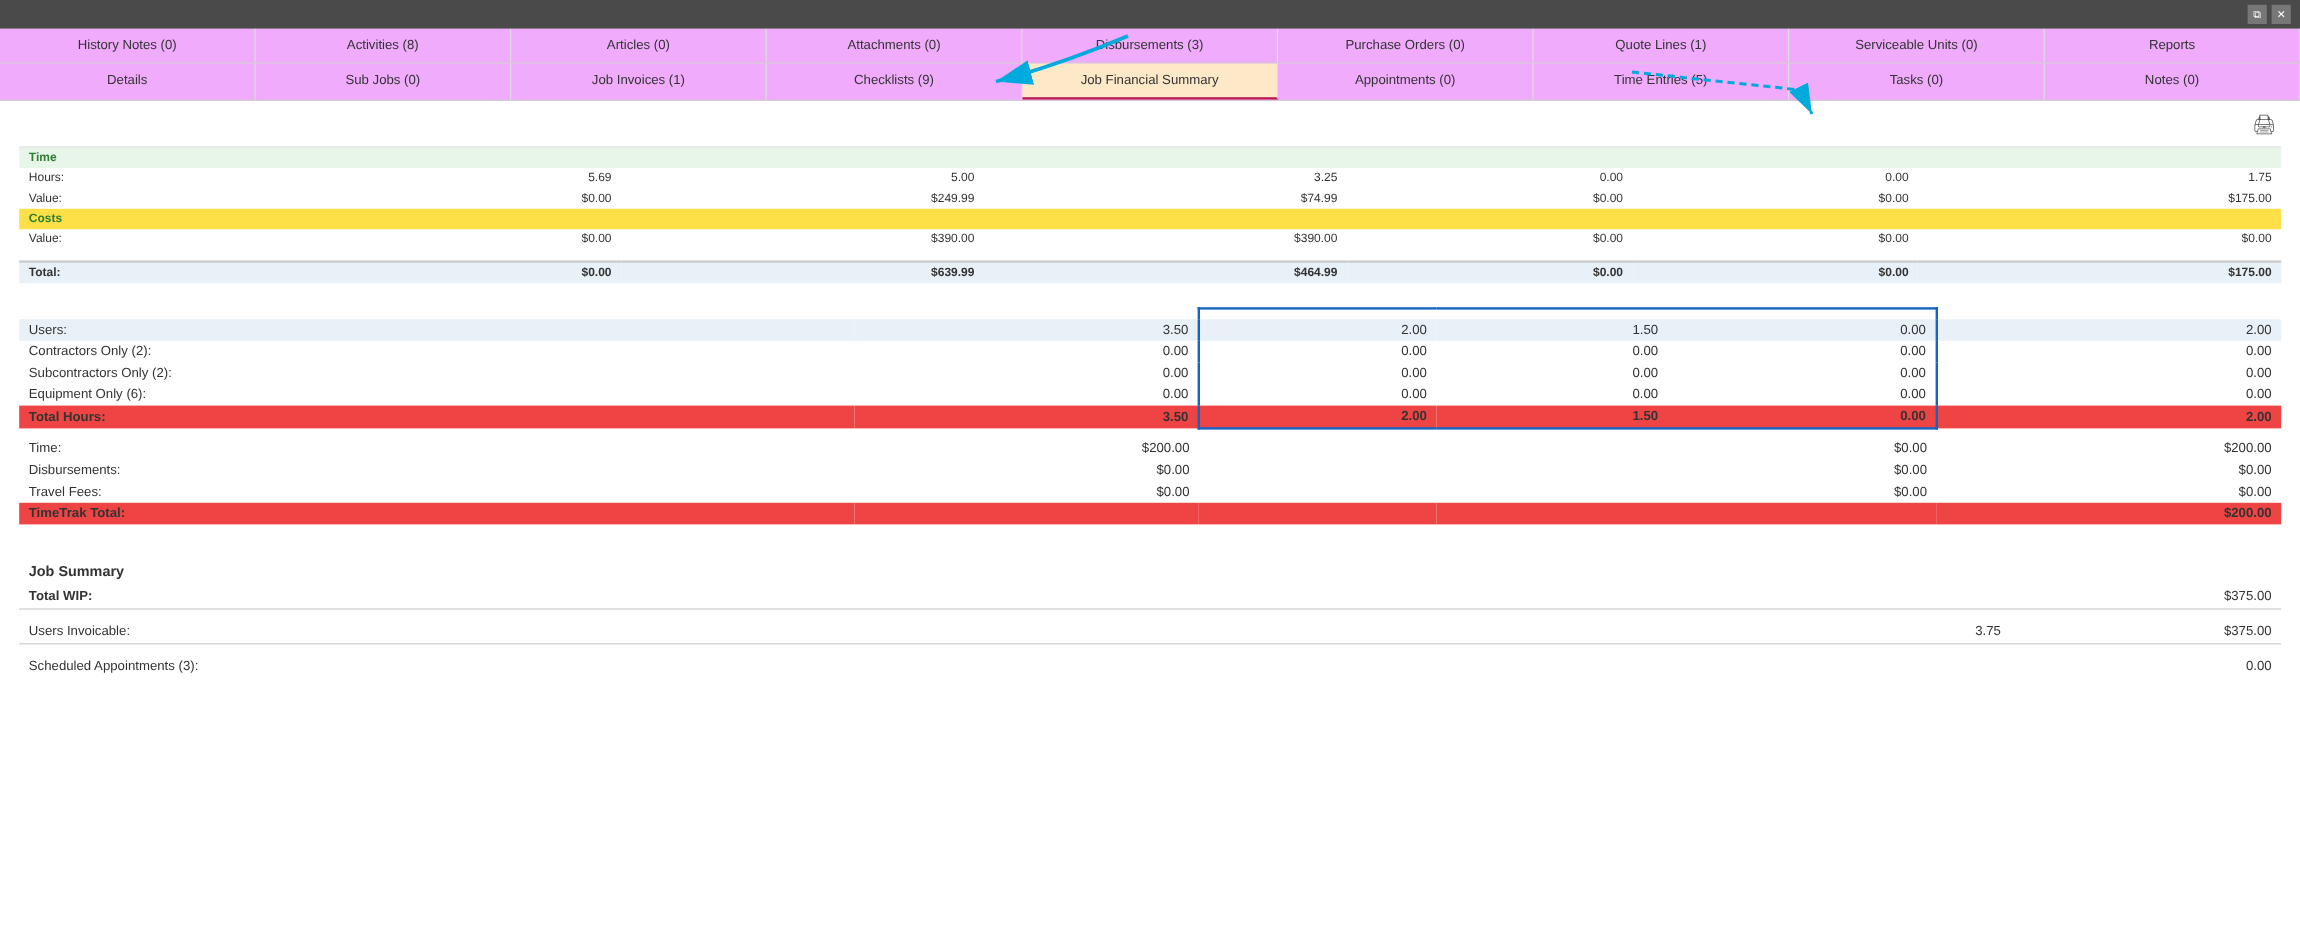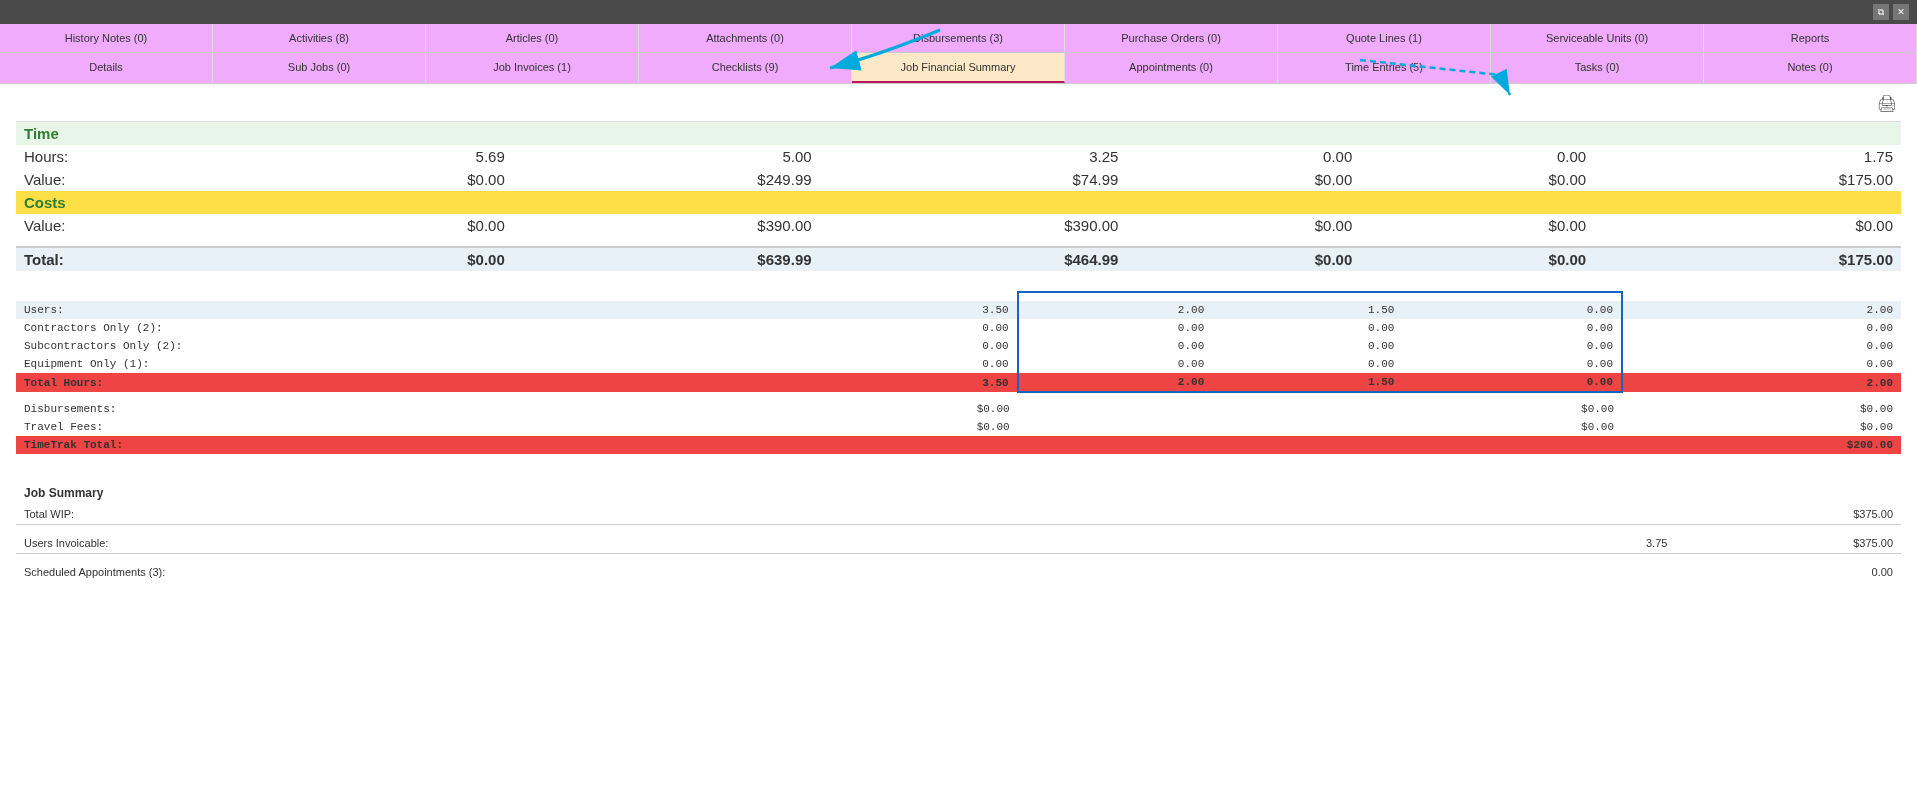--- a/index.html
+++ b/index.html
@@ -39,21 +39,21 @@
       border-bottom: 2px solid #be185d;
     }
     
     
     .content { padding: 10px 16px; }
     
     
     .data-table {
       width: 100%;
       border-collapse: collapse;
-      font-size: 15px;
+      font-size: 10px;
     }
     .data-table th {
       text-align: right;
       padding: 4px 8px;
       font-weight: bold;
       color: #555;
       border-bottom: 1px solid #ddd;
       font-size: 11px;
     }
     .data-table th.left { text-align: left; }
@@ -70,21 +70,20 @@
     }
     .data-table tr.total-row td {
       background: #e8f0f8;
       font-weight: bold;
       border-top: 2px solid #ccc;
     }
     
     
     .timetrak-container {
       margin-top: 20px;
-      font-family: Liberation Mono, monospace;
     }
     .timetrak-table {
       width: 100%;
       border-collapse: collapse;
       font-size: 11px;
     }
     .timetrak-table th {
       text-align: right;
       padding: 4px 8px;
       font-weight: bold;
@@ -315,39 +314,47 @@
   </tr>
             <tr>
     <td class="left">Subcontractors Only (2):</td>
     <td>0.00</td>
     <td style="border-left:2px solid #1565c0;">0.00</td>
     <td>0.00</td>
     <td style="border-right:2px solid #1565c0;">0.00</td>
     <td>0.00</td>
   </tr>
             <tr>
-    <td class="left">Equipment Only (1):</td>
+    <td class="left">Equipment Only (6):</td>
     <td>0.00</td>
     <td style="border-left:2px solid #1565c0;">0.00</td>
     <td>0.00</td>
     <td style="border-right:2px solid #1565c0;">0.00</td>
     <td>0.00</td>
   </tr>
             <tr class="total-row">
   <td class="left">Total Hours:</td>
   <td>3.50</td>
   <td style="border-left:2px solid #1565c0; border-bottom:2px solid #1565c0;">2.00</td>
   <td style="border-bottom:2px solid #1565c0;">1.50</td>
   <td style="border-right:2px solid #1565c0; border-bottom:2px solid #1565c0;">0.00</td>
   <td>2.00</td>
 </tr>
             <tr>
               <td colspan="6" style="height:8px;"></td>
             </tr>
             <tr>
+    <td class="left">Time:</td>
+    <td>$200.00</td>
+    <td></td>
+    <td></td>
+    <td>$0.00</td>
+    <td>$200.00</td>
+  </tr>
+            <tr>
     <td class="left">Disbursements:</td>
     <td>$0.00</td>
     <td></td>
     <td></td>
     <td>$0.00</td>
     <td>$0.00</td>
   </tr>
             <tr>
     <td class="left">Travel Fees:</td>
     <td>$0.00</td>
@@ -368,21 +375,21 @@
       </table>
     </div>
 
     <div class="job-summary">
       <table class="job-summary-table">
         <tbody id="job-summary-tbody">
         <tr>
               <td colspan="3" class="left" style="font-weight:bold; font-size:12px; padding-top:12px;">Job Summary</td>
             </tr>
             <tr>
-  <td class="left" style="width:80%;">Total WIP:</td>
+  <td class="left" style="width:80%;font-weight:bold;">Total WIP:</td>
   <td></td>
   <td>$375.00</td>
 </tr>
             <tr>
               <td colspan="3" style="height:6px; border-top:1px solid #ccc;"></td>
             </tr>
             <tr>
   <td class="left">Users Invoicable:</td>
   <td>3.75</td>
   <td>$375.00</td>

